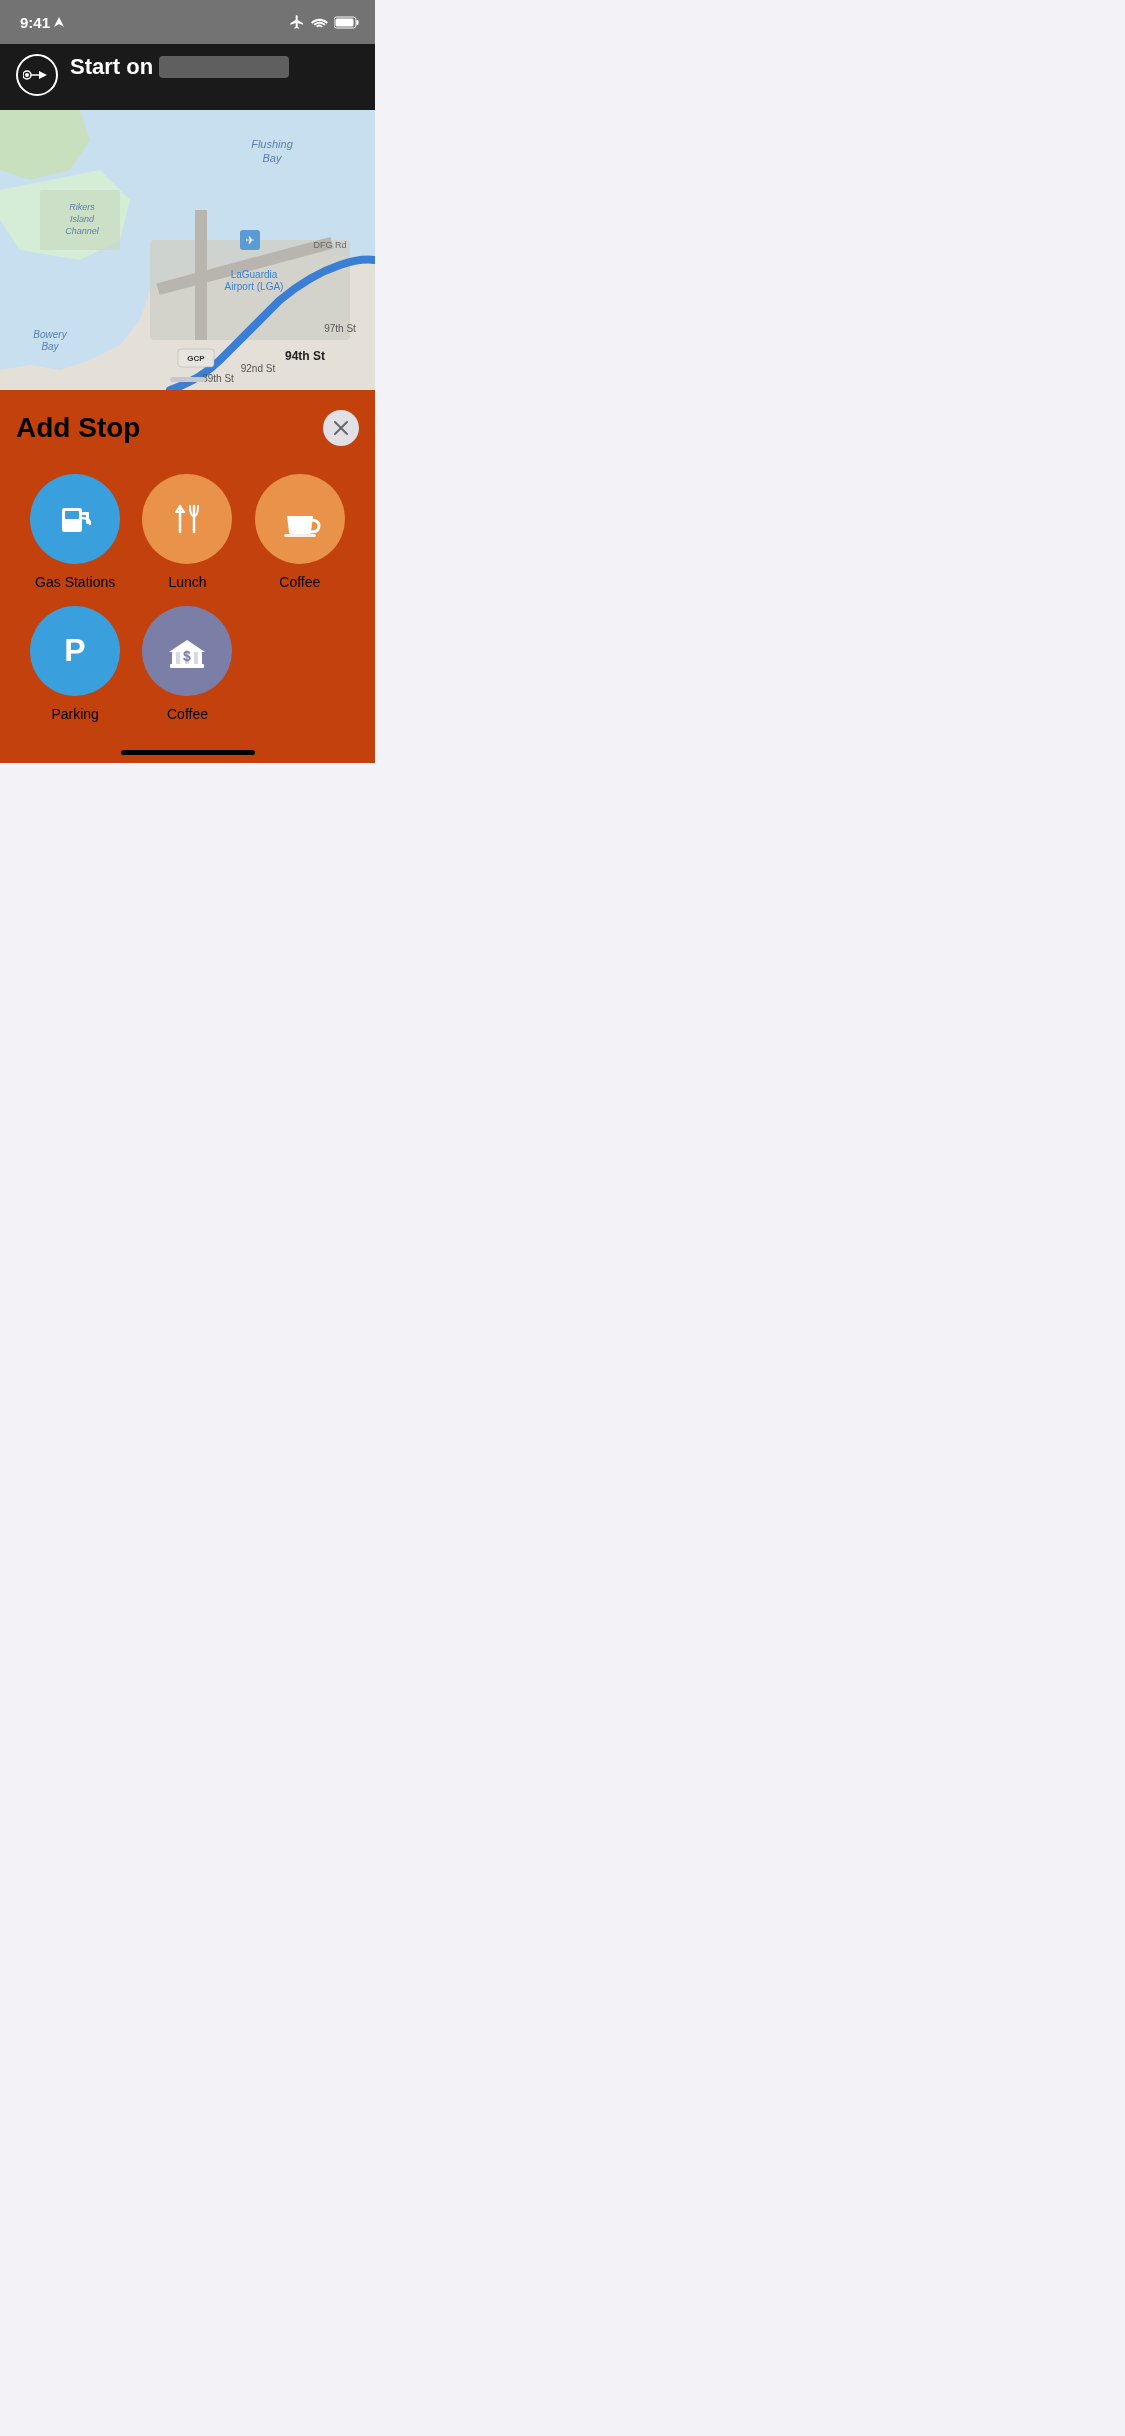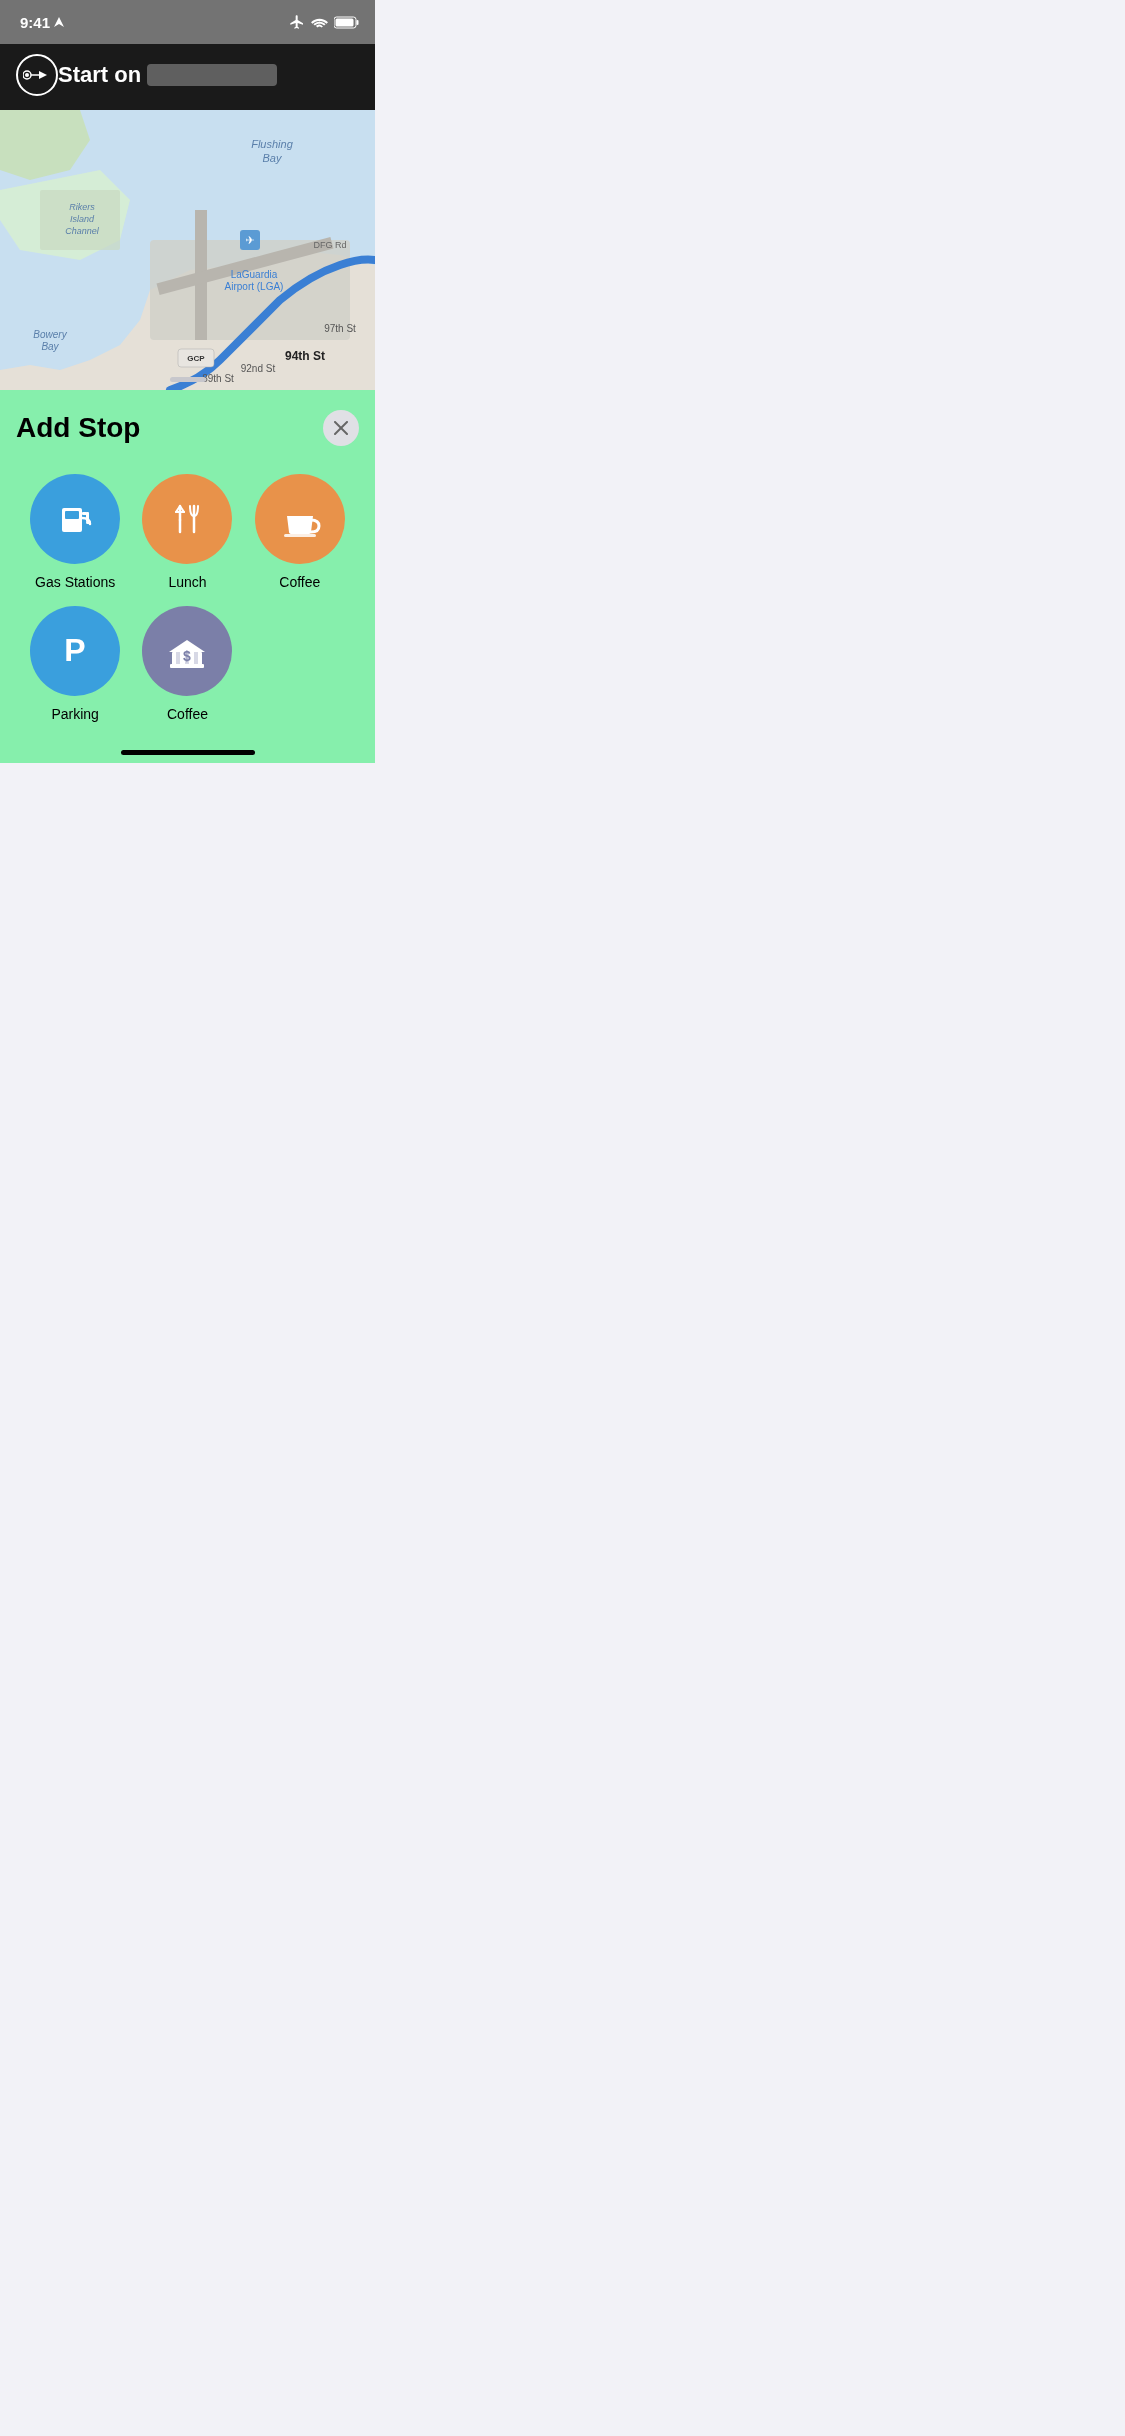--- a/index.html
+++ b/index.html
@@ -37,21 +37,22 @@
       display: flex;
       align-items: center;
       gap: 6px;
     }
 
     
     .nav-header {
       background: #1a1a1a;
       padding: 10px 16px 14px;
       display: flex;
-      align-items: center;
+      align-items: flex-start;
+      gap: 12px;
     }
     .nav-circle-arrow {
       width: 42px;
       height: 42px;
       border: 2px solid #fff;
       border-radius: 50%;
       display: flex;
       align-items: center;
       justify-content: center;
       flex-shrink: 0;
@@ -94,21 +95,21 @@
       left: 50%;
       transform: translateX(-50%);
       width: 36px;
       height: 5px;
       background: #c7c7cc;
       border-radius: 3px;
     }
 
     
     .bottom-sheet {
-      background: #86efac;
+      background: #c2410c;
       padding: 20px 16px 0;
       flex: 1;
     }
     .sheet-header {
       display: flex;
       align-items: center;
       justify-content: space-between;
       margin-bottom: 28px;
     }
     .sheet-title {

